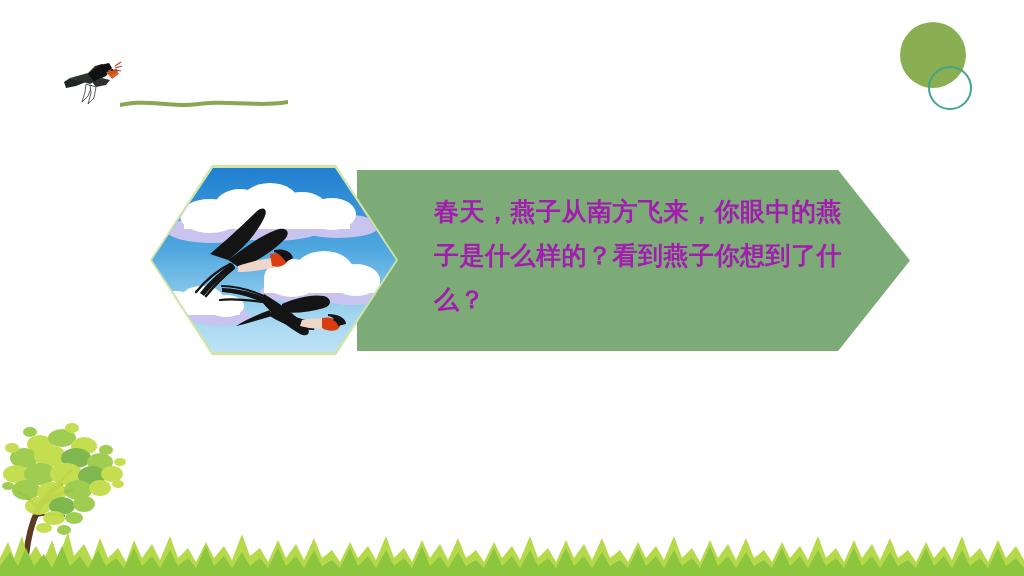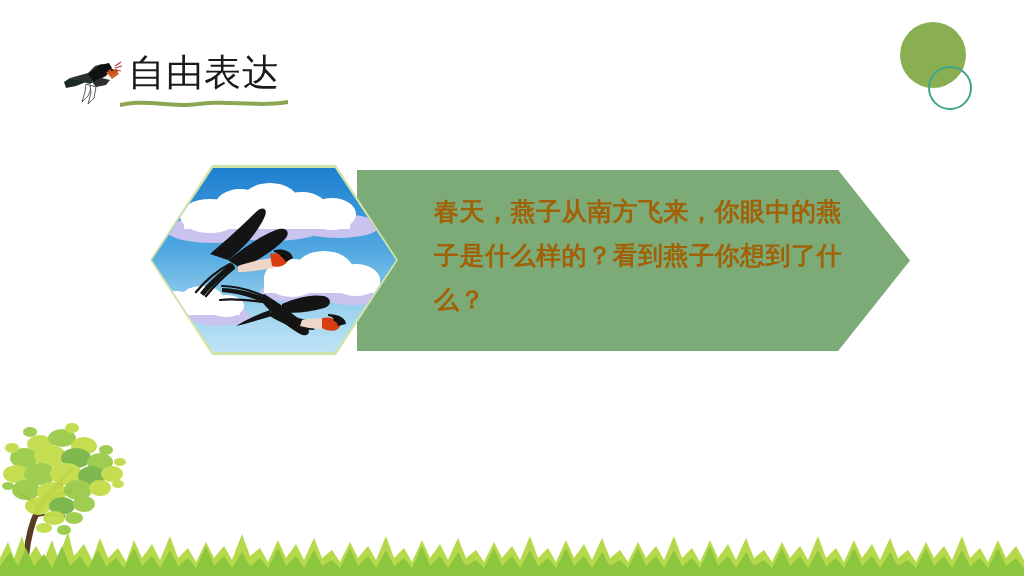--- a/index.html
+++ b/index.html
@@ -100,21 +100,21 @@
     left: 0; top: 0;
     width: 100%; height: 100%;
     background: linear-gradient(180deg, #1f7fd0 0%, #51a8e0 45%, #9fd4ef 78%, #bfe3f6 100%);
   }
   .banner-text {
     position: absolute;
     left: 284px; top: 24px;
     width: 432px;
     font-size: 25px;
     font-weight: bold;
-    color: #a16207;
+    color: #a21caf;
     line-height: 44px;
     letter-spacing: 0.5px;
   }
 
   
   .body-text {
     position: absolute;
     left: 175px; top: 378px;
     width: 700px;
     font-size: 33px;
@@ -153,21 +153,20 @@
       <path d="M44 14 L54 12 L57 16 L50 21 Z" fill="#d4622a"></path>
       <path d="M46 12 L55 11 L56 14 L48 17 Z" fill="#c9531f"></path>
       <path d="M30 24 L40 20 L48 22 L44 27 L34 29 Z" fill="#2f2f2f"></path>
       <path d="M8 20 L2 24 L4 30 L14 28 L24 24 Z" fill="#1c2a24"></path>
       <path d="M24 26 L30 28 L26 38 L20 44 L23 34 Z" fill="#ffffff" stroke="#333" stroke-width="0.8"></path>
       <path d="M28 27 L34 29 L32 40 L26 46 L29 35 Z" fill="#ffffff" stroke="#333" stroke-width="0.8"></path>
       <path d="M53 8 L59 4 M53 10 L60 8 M53 12 L59 13" stroke="#c0392b" stroke-width="1.1" fill="none"></path>
       <circle cx="50" cy="12" r="1.1" fill="#000"></circle>
     </svg>
 
-    <div class="title-text">自由表达</div>
 
     <svg class="title-wave" viewBox="0 0 172 12" preserveAspectRatio="none">
       <path d="M2 7 C 30 1, 52 10, 80 6 C 110 2, 138 9, 170 4 L170 8 C 138 13, 110 6, 80 10 C 52 14, 30 5, 2 11 Z" fill="#8aa653"></path>
     </svg>
   </div>
 
   <div class="banner-group">
 
     <div class="banner-arrow"></div>
 

